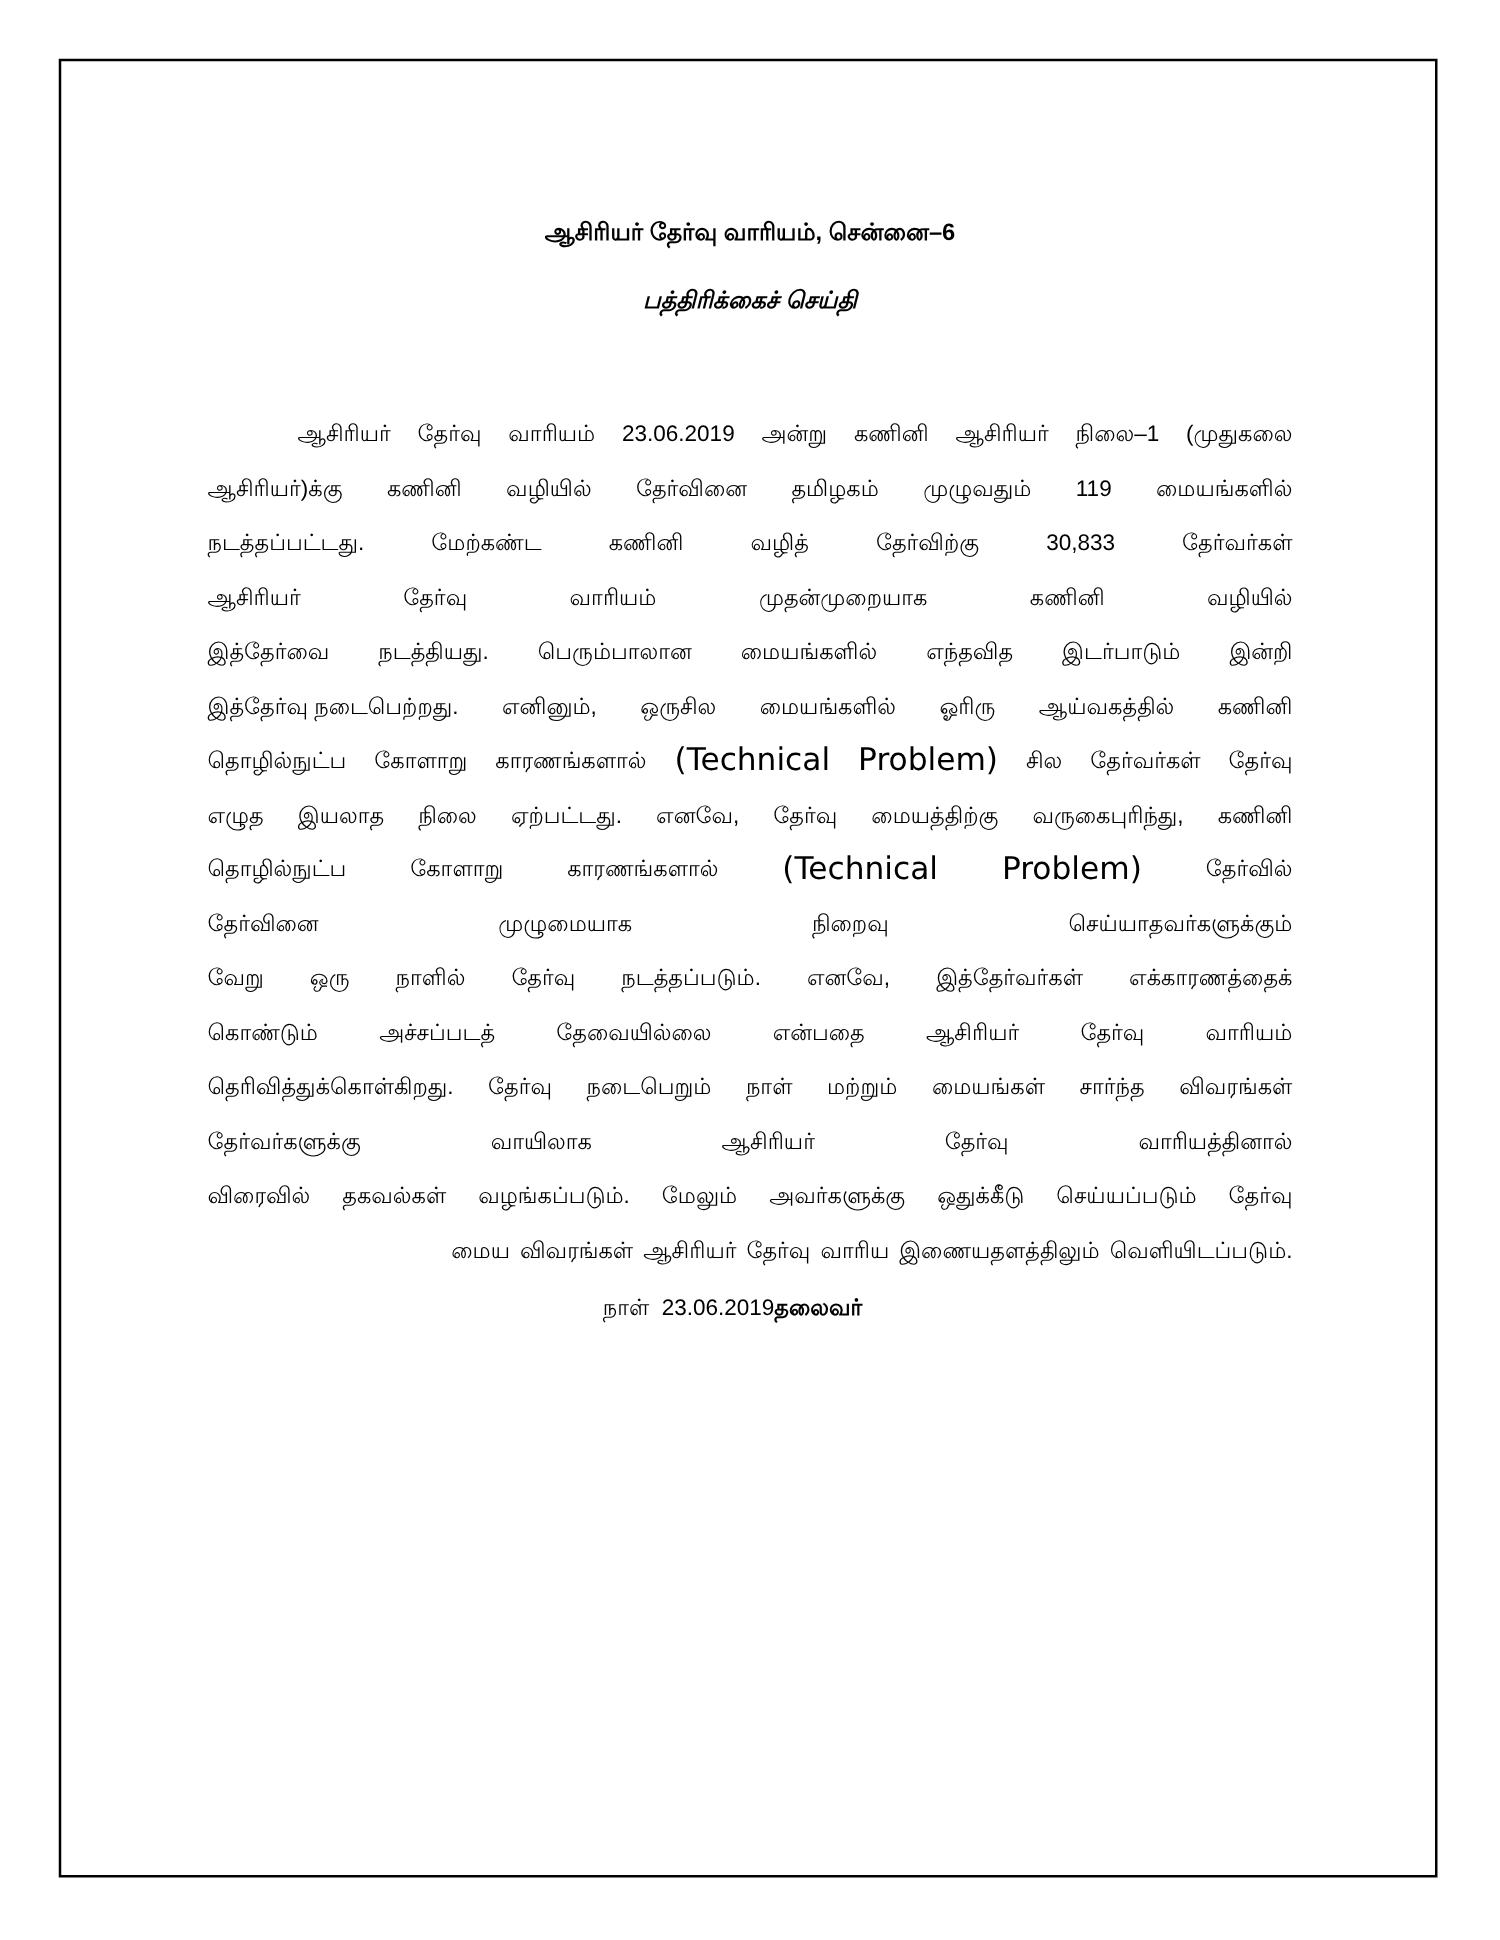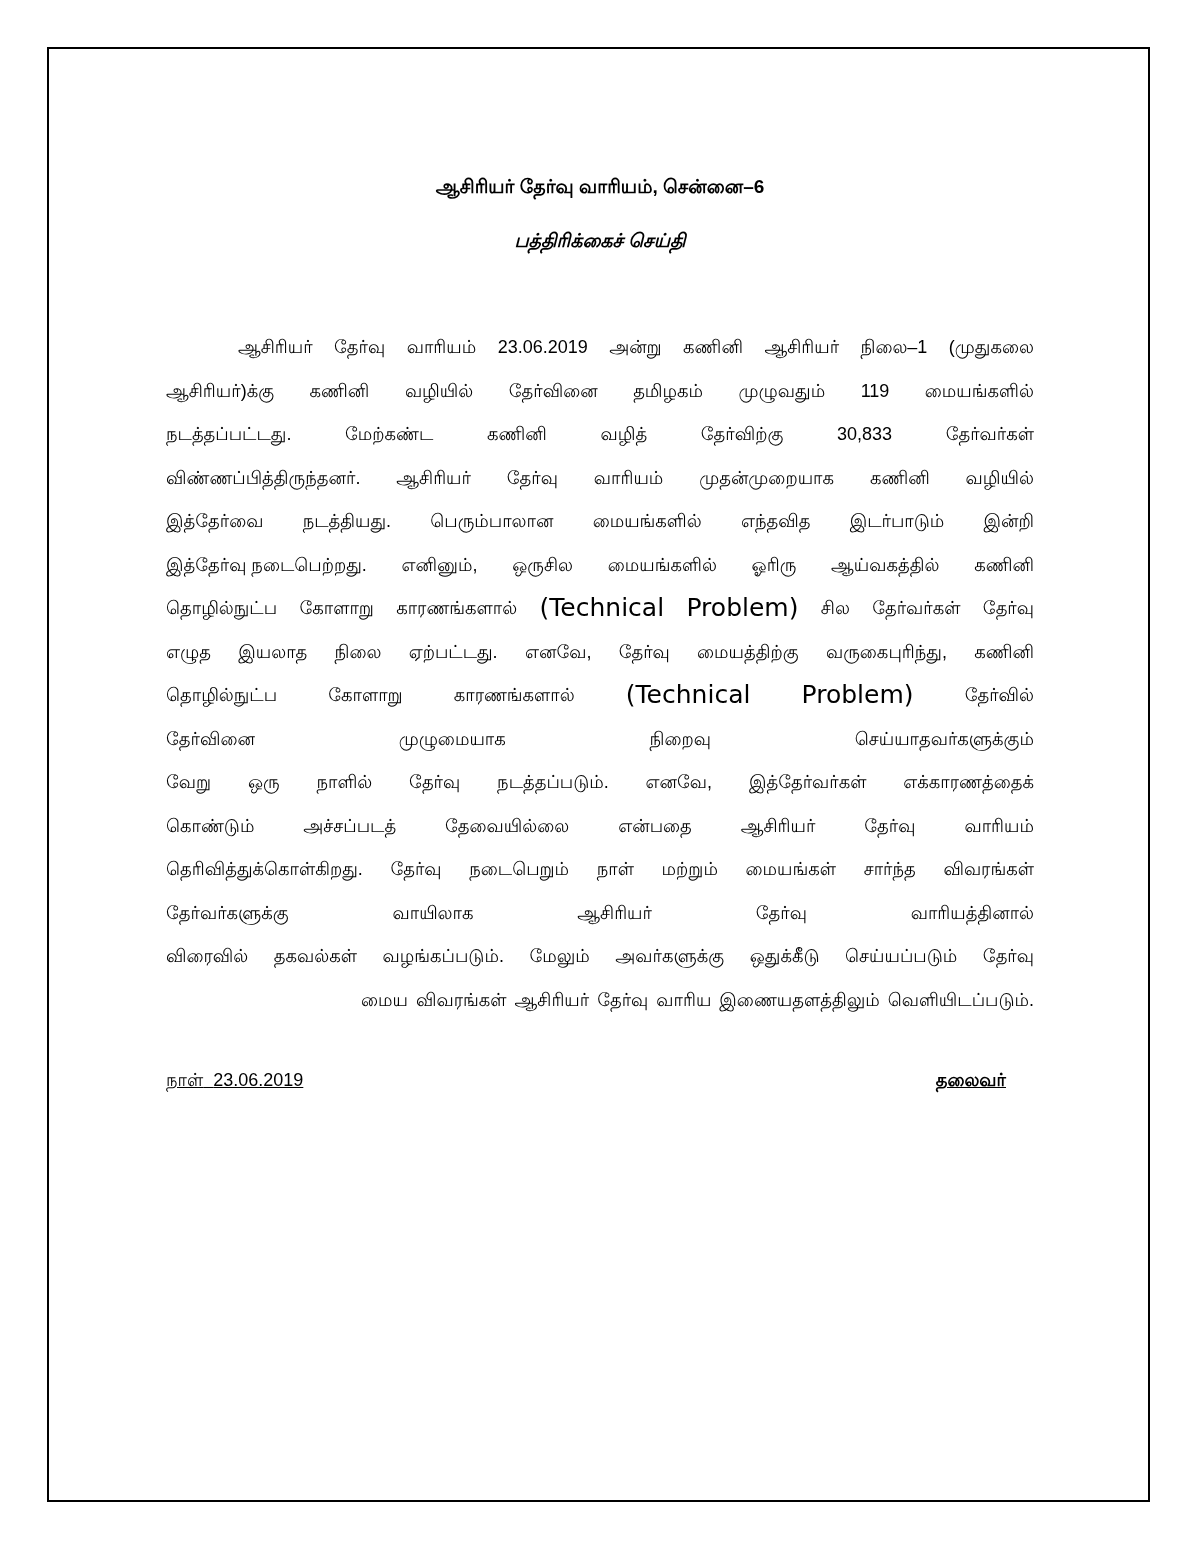--- a/index.html
+++ b/index.html
@@ -11,22 +11,22 @@
            font-weight: bold; font-size: 19px; }
   .t1 { top: 176px; }
   .t2 { top: 230px; font-style: italic; }
   .body { position: absolute; left: 166px; width: 868px; top: 283px; margin-top: 48px; }
   .line { height: 43.5px; line-height: 32px; font-size: 18px; white-space: nowrap;
           display: flex; justify-content: space-between; }
   .line.indent { padding-left: 72px; }
   .line.last { justify-content: flex-end; gap: 8px; }
   .line span { display: inline-block; }
   .latin { font-family: "DejaVu Sans", sans-serif; font-size: 25px; }
-  .footer { position: absolute; top: 1070px; left: 166px; width: 840px; font-size: 18px;
-            display: flex; justify-content: space-between; text-decoration: underline; }
+  .footer { position: absolute; top: 1036px; left: 166px; width: 840px; font-size: 18px;
+            display: flex; justify-content: center; }
   .footer .right { font-weight: bold; }
 </style>
 </head>
 <body>
 
 <div class="frame"></div>
 
 <div class="title t1">ஆசிரியர் தேர்வு வாரியம், சென்னை–6</div>
 <div class="title t2">பத்திரிக்கைச் செய்தி</div>
 
@@ -55,21 +55,20 @@
     <div class="line">
       <span>நடத்தப்பட்டது.</span>
       <span>மேற்கண்ட</span>
       <span>கணினி</span>
       <span>வழித்</span>
       <span>தேர்விற்கு</span>
       <span>30,833</span>
       <span>தேர்வர்கள்</span>
     </div>
     <div class="line">
-      <span>விண்ணப்பித்திருந்தனர்.</span>
       <span>ஆசிரியர்</span>
       <span>தேர்வு</span>
       <span>வாரியம்</span>
       <span>முதன்முறையாக</span>
       <span>கணினி</span>
       <span>வழியில்</span>
     </div>
     <div class="line">
       <span>இத்தேர்வை</span>
       <span>நடத்தியது.</span>

